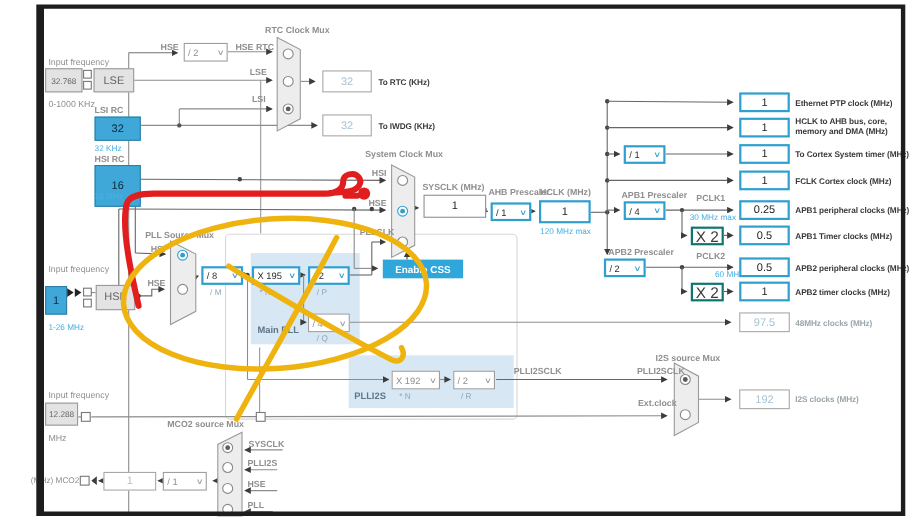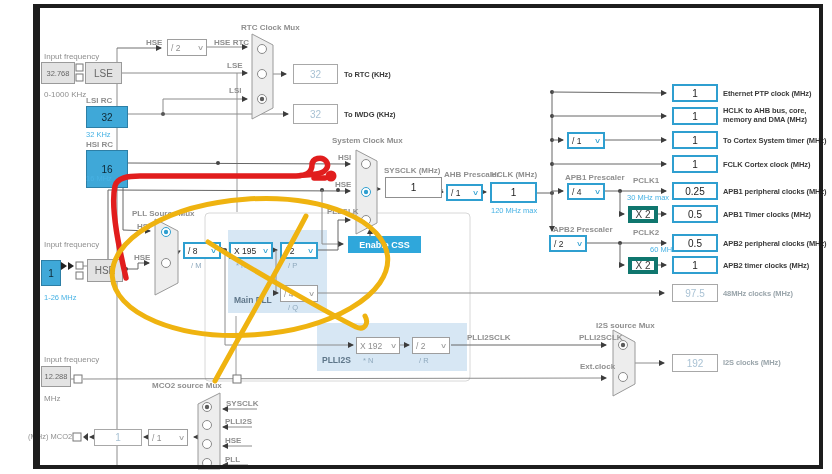--- a/index.html
+++ b/index.html
@@ -10,21 +10,21 @@
   .lbl{position:absolute;font-size:8px;font-weight:bold;color:#8f8f8f;white-space:nowrap;z-index:2;line-height:9px}
   .rl{font-weight:normal}
   .cyan{position:absolute;font-size:7.5px;color:#47b2e4;white-space:nowrap;z-index:2}
   .out{position:absolute;font-size:7.5px;font-weight:bold;color:#3a3a3a;letter-spacing:-0.1px;white-space:nowrap;z-index:2}
   .gout{color:#9aa5ab}
   .sub{position:absolute;font-size:7.5px;color:#8fa9bd;white-space:nowrap;z-index:2}
   .vbox{position:absolute;display:flex;align-items:center;justify-content:center;background:#fff;
         font-size:10px;color:#222;z-index:2;box-sizing:border-box}
   .bb{border:2px solid #2f9fd0}
   .bgr{border:1px solid #8f8f8f}
-  .bx2{border:4px solid #0f766e;font-size:10px;color:#3c3c3c}
+  .bx2{border:2px solid #0f766e;font-size:14px;color:#3c3c3c}
   .bin{border:1px solid #a8a8a8;color:#a9c2d4}
   .fb{background:#3fa8d8;border:1px solid #2d7fa6;color:#0e2835}
   .fg{background:#e3e3e3;border:1px solid #9a9a9a;color:#666}
   .sm{font-size:7.5px}
   .dd{position:absolute;display:flex;align-items:center;justify-content:space-between;background:#fff;
       font-size:8.5px;color:#2b2b2b;z-index:2;box-sizing:border-box;padding:0 3px}
   .dd::after{content:"\2228";font-size:7px;transform:scaleX(1.4);color:#2f9fd0}
   .dd.blue{border:2px solid #2f9fd0}
   .dd.gray{border:1px solid #9e9e9e;color:#8f8f8f}
   .dd.gray::after{color:#9e9e9e}

